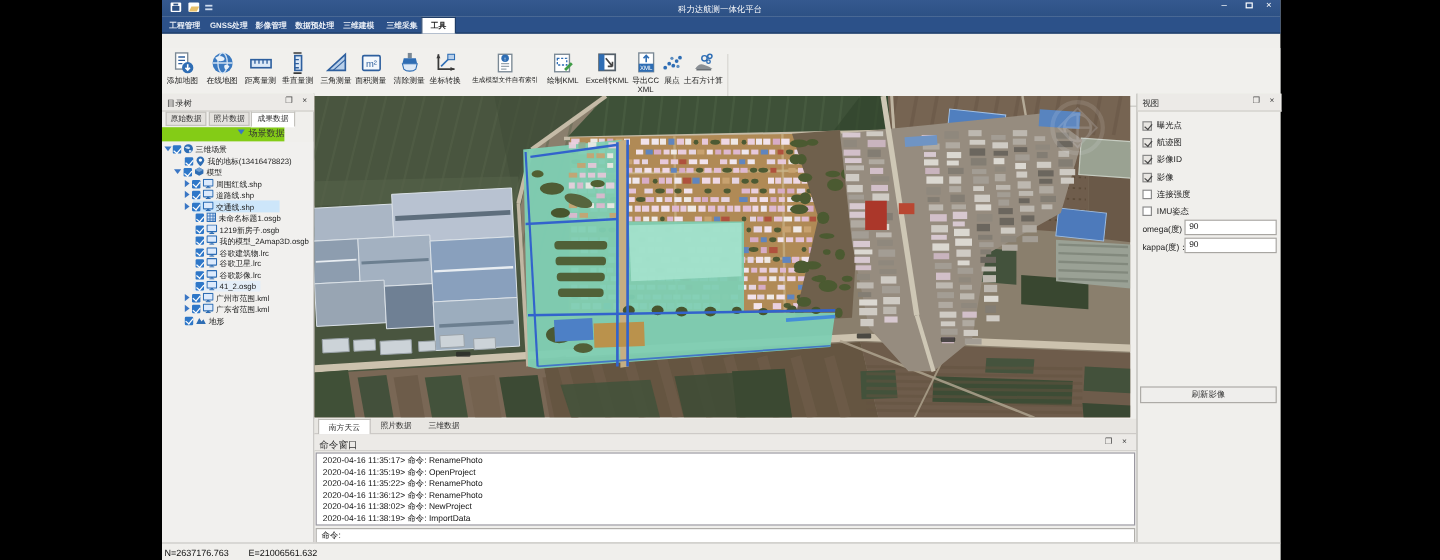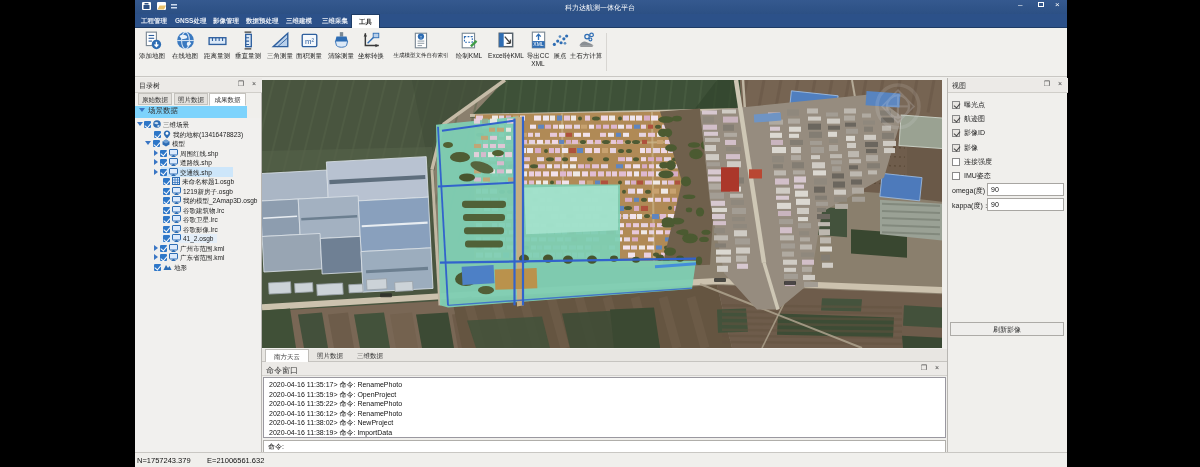--- a/index.html
+++ b/index.html
@@ -3,21 +3,21 @@
 <style>
 *{margin:0;padding:0;box-sizing:border-box;font-family:"Liberation Sans",sans-serif;}
 html,body{width:1200px;height:467px;background:#000;overflow:hidden;}
 #app{position:absolute;left:135px;top:0;width:932px;height:467px;background:#f0efec;}
 .abs{position:absolute;}
 
 #titlebar{position:absolute;left:0;top:0;width:932px;height:14px;background:linear-gradient(#35598f,#2c5084);}
 #menubar{position:absolute;left:0;top:14px;width:932px;height:14px;background:#2c5189;border-bottom:1px solid #1e3c66;}
 .mtab{position:absolute;top:3px;color:#e8edf5;font-size:6.5px;font-weight:bold;}
 #acttab{position:absolute;left:216px;top:0;width:29px;height:14px;background:#fff;border:1px solid #1e3c66;border-bottom:none;color:#222;font-size:6.5px;font-weight:bold;text-align:center;line-height:14px;}
-#ribbon{position:absolute;left:0;top:28px;width:932px;height:49px;background:#f1f0ed;border-bottom:1px solid #c9c7c3;}
+#ribbon{position:absolute;left:0;top:40px;width:932px;height:49px;background:#f1f0ed;border-bottom:1px solid #c9c7c3;}
 .rbtn{position:absolute;top:3px;text-align:center;color:#222;font-size:6.5px;line-height:7.5px;}
 .rbtn svg{display:block;margin:0 auto 4px;transform:scale(1.12);transform-origin:50% 0%;}
 .rsep{position:absolute;top:5px;width:1px;height:38px;background:#d8d6d2;}
 
 .ptitle{font-size:7px;color:#333;}
 .wicons{position:absolute;top:2px;font-size:7px;color:#444;letter-spacing:3px;}
 
 #lpanel{position:absolute;left:0;top:78px;width:127px;height:374px;background:#f0efec;border-right:1px solid #b8b6b2;}
 #lpanel .tbar{position:absolute;left:0;top:0;width:127px;height:15px;background:#eceae7;border-bottom:1px solid #d0cec9;}
 .ltab{position:absolute;top:15px;height:12px;font-size:6.5px;color:#333;text-align:center;line-height:12px;background:#e4e2de;border:1px solid #c4c2bd;}
@@ -177,21 +177,21 @@
 <div class="rsep" style="left:471px;"></div>
 </div>
   <div id="lpanel">
     <div class="tbar">
         <span class="ptitle abs" style="left:4px;top:3px;">目录树</span>
         <span class="wicons" style="right:3px;">❐ ×</span>
       </div>
     <div class="ltab" style="left:3px;width:34px;">原始数据</div>
     <div class="ltab" style="left:39px;width:34px;">照片数据</div>
     <div class="ltab act" style="left:74px;width:37px;">成果数据</div>
-    <div class="abs" style="left:0;top:28px;width:112px;height:12px;background:#7dd3fc;font-size:7.5px;color:#333;"><span class="arr d" style="margin:0 3px 0 4px;"></span>场景数据</div>
+    <div class="abs" style="left:0;top:28px;width:102px;height:12px;background:#84cc16;font-size:7.5px;color:#333;text-align:right;"><span class="arr d" style="margin:0 3px 0 4px;"></span>场景数据</div>
     <div id="treewrap">
         <div class="trow" style="top:2.0px;"><span class="arr d" style="margin-left:2px;"></span><span class="chk" style="margin-left:1px;"></span><span style="display:inline-block;width:2px;"></span><svg width="8" height="8" style="vertical-align:-1px">
             <circle cx="4" cy="4" r="3.8" fill="#2e6db4"></circle>
             <path d="M1,3 Q3,1.4 5,2.4 Q6,3.4 4.4,4.2 Q2.6,4.4 1,3 Z" fill="#cfe0f2"></path>
             <path d="M4.6,5 Q6.4,4.6 6.8,6 Q5.8,7.4 4.4,6.8 Z" fill="#cfe0f2"></path>
           </svg><span style="margin-left:2px;">三维场景</span></div>
 <div class="trow" style="top:11.5px;"><span class="chk" style="margin-left:19px;"></span><span style="display:inline-block;width:2px;"></span><svg width="8" height="9" style="vertical-align:-1.5px">
             <path d="M4,0.5 C6,0.5 7.2,2 7.2,3.5 C7.2,5.5 4,8.5 4,8.5 C4,8.5 0.8,5.5 0.8,3.5 C0.8,2 2,0.5 4,0.5 Z" fill="#2e6db4"></path>
             <circle cx="4" cy="3.4" r="1.4" fill="#fff"></circle>
           </svg><span style="margin-left:2px;">我的地标(13416478823)</span></div>
@@ -1127,16 +1127,16 @@
     <div class="crow" style="top:65px;"><span class="box c"></span>影像</div>
     <div class="crow" style="top:79px;"><span class="box"></span>连接强度</div>
     <div class="crow" style="top:93px;"><span class="box"></span>IMU姿态</div>
     <div class="crow" style="top:108px;">omega(度)：</div>
     <div class="inp" style="left:39px;top:105px;width:77px;">90</div>
     <div class="crow" style="top:123px;">kappa(度)：</div>
     <div class="inp" style="left:39px;top:120px;width:77px;">90</div>
     <div id="refresh">刷新影像</div>
   </div>
   <div id="status">
-      <span class="abs" style="left:2px;top:3px;">N=1757243.379</span>
+      <span class="abs" style="left:2px;top:3px;">N=2637176.763</span>
       <span class="abs" style="left:72px;top:3px;">E=21006561.632</span>
     </div>
 </div>
 
 </body></html>

